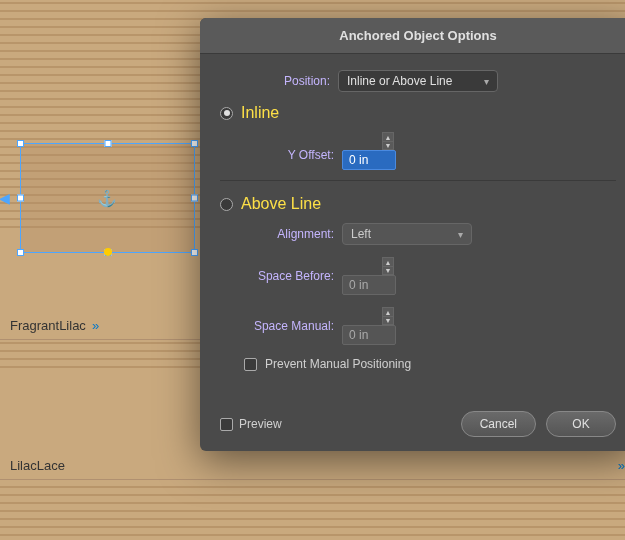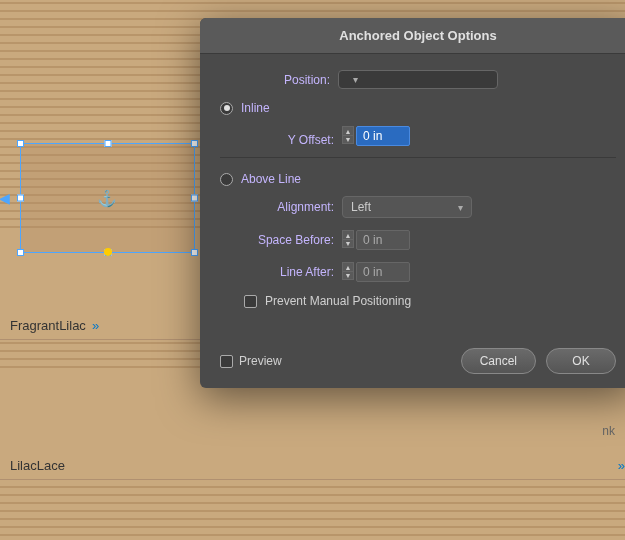--- a/index.html
+++ b/index.html
@@ -251,28 +251,29 @@
 
     .radio-btn.selected::after {
       content: '';
       width: 6px;
       height: 6px;
       border-radius: 50%;
       background: #e0e0e0;
     }
 
     .radio-label {
-      color: #c4b5fd;
-      font-size: 12px;
+      color: #fde047;
+      font-size: 16px;
     }
 
     
     .spinbox {
       display: flex;
-      align-items: flex-start;
+      align-items: flex-end;
+      flex-direction: column;
     }
 
     .spinbox-arrows {
       display: flex;
       flex-direction: column;
       margin-right: 2px;
     }
 
     .spinbox-arrow {
       width: 12px;
@@ -443,20 +444,21 @@
 <div class="dialog">
   <div class="dialog-titlebar">
     <span class="dialog-title">Anchored Object Options</span>
   </div>
 
   <div class="dialog-body">
 
     <div class="form-row">
       <span class="form-label">Position:</span>
       <div class="position-select">
+        <span>Inline or Above Line</span>
         <span class="dropdown-arrow">▾</span>
       </div>
     </div>
 
     <div class="radio-row">
       <div class="radio-btn selected"></div>
       <span class="radio-label">Inline</span>
     </div>
 
     <div class="radio-indent">
@@ -490,21 +492,21 @@
       <div class="spinbox">
         <div class="spinbox-arrows">
           <div class="spinbox-arrow">▲</div>
           <div class="spinbox-arrow">▼</div>
         </div>
         <input class="spinbox-input inactive" type="text" value="0 in" style="">
       </div>
     </div>
 
     <div class="form-row" style="margin-left: 24px;">
-      <span class="form-label" style="min-width:90px;">Line After:</span>
+      <span class="form-label" style="min-width:90px;">Space Manual:</span>
       <div class="spinbox">
         <div class="spinbox-arrows">
           <div class="spinbox-arrow">▲</div>
           <div class="spinbox-arrow">▼</div>
         </div>
         <input class="spinbox-input inactive" type="text" value="0 in" style="">
       </div>
     </div>
 
     <div class="checkbox-row">

